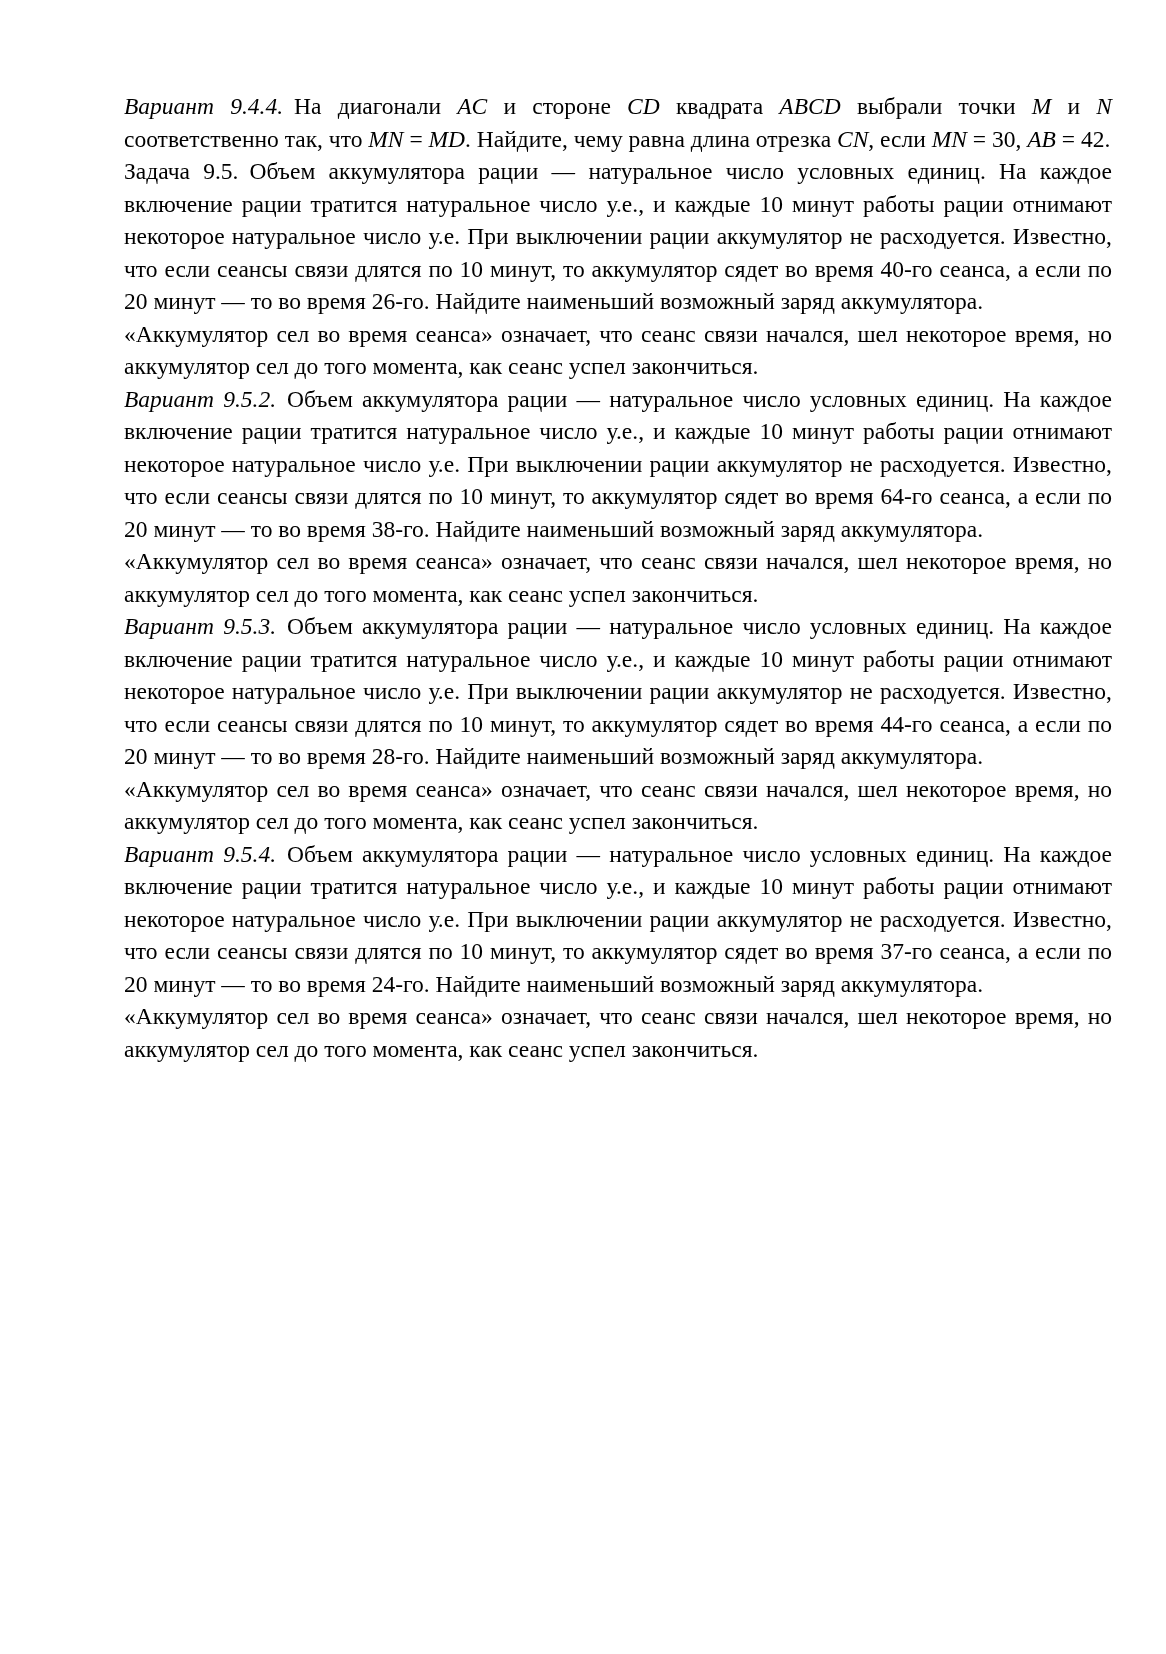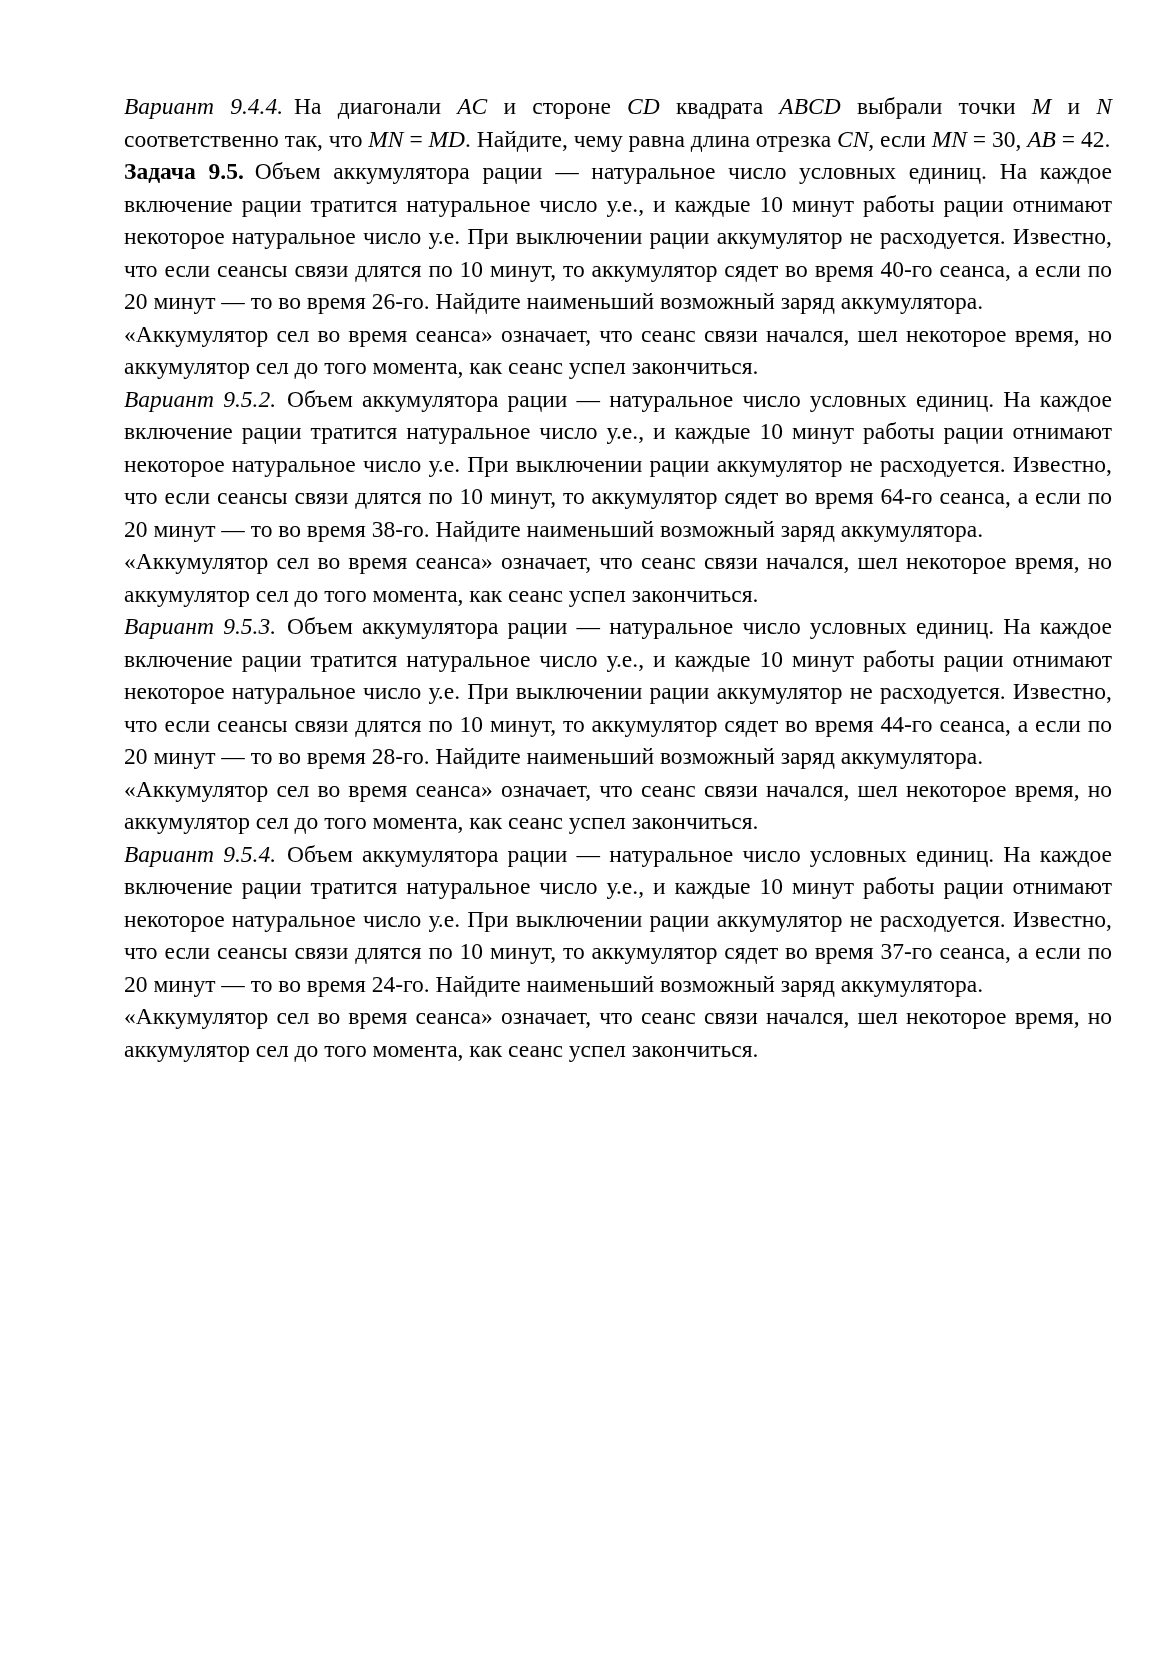--- a/index.html
+++ b/index.html
@@ -33,21 +33,21 @@
   }
   .sp-first   { margin-top: 0; }
   .sp-problem { margin-top: 35px; }
   .sp-variant { margin-top: 24px; }
   .sp-note    { margin-top: 13px; }
   .label-variant {
     font-style: italic;
     margin-right: 11px;
   }
   .label-problem {
-    font-weight: bold;
+    font-weight: normal;
     margin-right: 11px;
   }
   .seg-italic { font-style: italic; }
 </style>
 </head>
 <body>
 
 <div class="page" id="doc">
     <p class="para sp-first"><span class="label-variant">Вариант 9.4.4.</span><span>На диагонали </span><span class="seg-italic">AC</span><span> и стороне </span><span class="seg-italic">CD</span><span> квадрата </span><span class="seg-italic">ABCD</span><span> выбрали точки </span><span class="seg-italic">M</span><span> и </span><span class="seg-italic">N</span><span> соответственно так, что </span><span class="seg-italic">MN</span><span> = </span><span class="seg-italic">MD</span><span>. Найдите, чему равна длина отрезка </span><span class="seg-italic">CN</span><span>, если </span><span class="seg-italic">MN</span><span> = 30, </span><span class="seg-italic">AB</span><span> = 42.</span></p>
     <p class="para sp-problem"><span class="label-problem">Задача 9.5.</span><span>Объем аккумулятора рации — натуральное число условных единиц. На каждое включение рации тратится натуральное число у.е., и каждые 10 минут работы рации отнимают некоторое натуральное число у.е. При выключении рации аккумулятор не расходуется. Известно, что если сеансы связи длятся по 10 минут, то аккумулятор сядет во время 40-го сеанса, а если по 20 минут — то во время 26-го. Найдите наименьший возможный заряд аккумулятора.</span></p>

